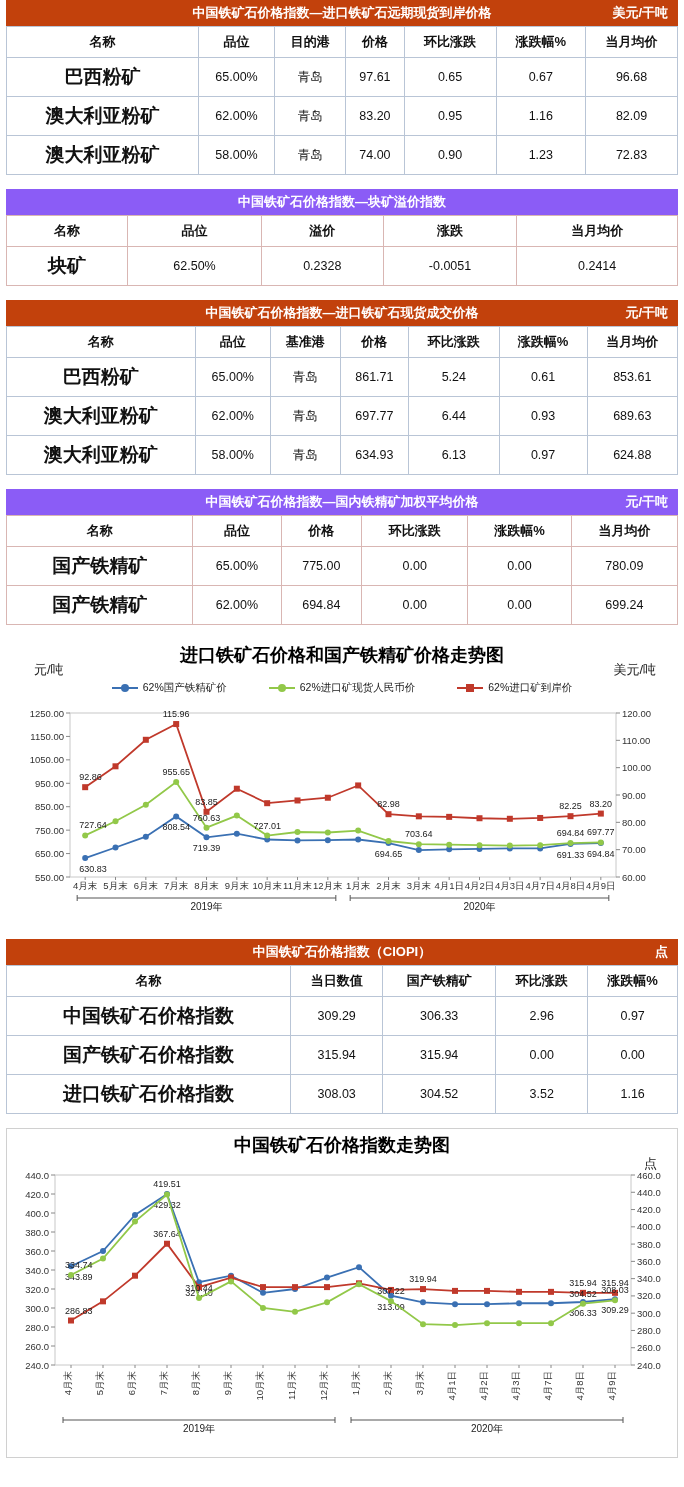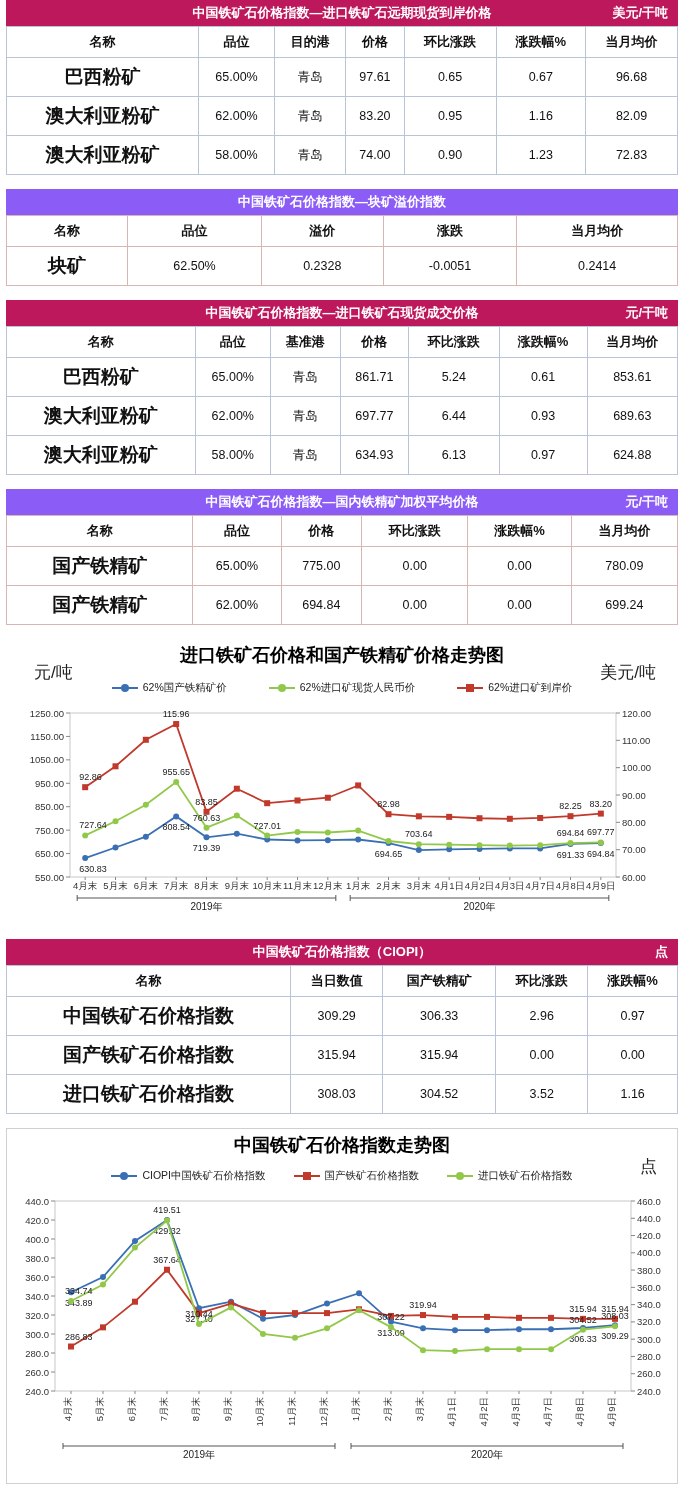--- a/index.html
+++ b/index.html
@@ -12,21 +12,21 @@
   .page { width: 684px; padding: 0 6px; }
 
   
   .block { margin-bottom: 14px; }
   .bar {
     display: flex; align-items: center; justify-content: center;
     position: relative;
     color: #ffffff; font-weight: bold; font-size: 13px;
     height: 26px;
   }
-  .bar.blue { background: #be185d; }
+  .bar.blue { background: #c2410c; }
   .bar.red  { background: #8b5cf6; }
   .bar .unit {
     position: absolute; right: 10px; top: 50%; transform: translateY(-50%);
     font-weight: bold; font-size: 13px;
   }
   table.data {
     width: 100%;
     border-collapse: collapse;
     font-size: 12.5px;
     color: #111;
@@ -51,21 +51,21 @@
     background: #ffffff;
     margin-bottom: 14px;
   }
   .chart-title {
     text-align: center;
     font-weight: bold;
     font-size: 18px;
     padding-top: 4px;
   }
   .axis-unit-left, .axis-unit-right {
-    position: absolute; font-size: 17px; color: #222;
+    position: absolute; font-size: 13px; color: #222;
   }
   .legend {
     display: flex; justify-content: center; gap: 28px;
     font-size: 10.5px; color: #222;
     margin-top: 2px;
   }
   .legend .li { display: flex; align-items: center; gap: 5px; }
   .legend .swatch {
     display: inline-block; width: 26px; height: 2px; position: relative;
   }
@@ -462,40 +462,20 @@
               <td>1.16</td>
             </tr>
           </tbody>
         </table>
       </div>
     </div>
 
   <div class="chartbox" style="border:1px solid #d0d0d0;">
     <div class="chart-title">中国铁矿石价格指数走势图</div>
     <div class="axis-unit-right" style="right:20px; top:26px;">点</div>
-    <div class="legend" id="legend2" style="margin-top:12px;">
-        <div class="li">
-          <span class="swatch" style="background: rgb(58, 112, 179);">
-            <span style="position: absolute; left: 9px; top: -3px; width: 8px; height: 8px; background: rgb(58, 112, 179); border-radius: 50%; display: block;"></span>
-          </span>
-          <span>CIOPI中国铁矿石价格指数</span>
-        </div>
-        <div class="li">
-          <span class="swatch" style="background: rgb(192, 57, 43);">
-            <span style="position: absolute; left: 9px; top: -3px; width: 8px; height: 8px; background: rgb(192, 57, 43); border-radius: 0px; display: block;"></span>
-          </span>
-          <span>国产铁矿石价格指数</span>
-        </div>
-        <div class="li">
-          <span class="swatch" style="background: rgb(146, 200, 73);">
-            <span style="position: absolute; left: 9px; top: -3px; width: 8px; height: 8px; background: rgb(146, 200, 73); border-radius: 50%; display: block;"></span>
-          </span>
-          <span>进口铁矿石价格指数</span>
-        </div>
-      </div>
     <svg id="svg2" width="672" height="300" viewBox="0 0 672 300">
         <rect x="48" y="18" width="576" height="190" fill="#ffffff" stroke="#c8c8c8" stroke-width="1"></rect>
         <line x1="44" y1="208" x2="48" y2="208" stroke="#888" stroke-width="1"></line>
         <text x="42" y="211.5" text-anchor="end" class="vtick">240.0</text>
         <line x1="44" y1="189" x2="48" y2="189" stroke="#888" stroke-width="1"></line>
         <text x="42" y="192.5" text-anchor="end" class="vtick">260.0</text>
         <line x1="44" y1="170" x2="48" y2="170" stroke="#888" stroke-width="1"></line>
         <text x="42" y="173.5" text-anchor="end" class="vtick">280.0</text>
         <line x1="44" y1="151" x2="48" y2="151" stroke="#888" stroke-width="1"></line>
         <text x="42" y="154.5" text-anchor="end" class="vtick">300.0</text>

